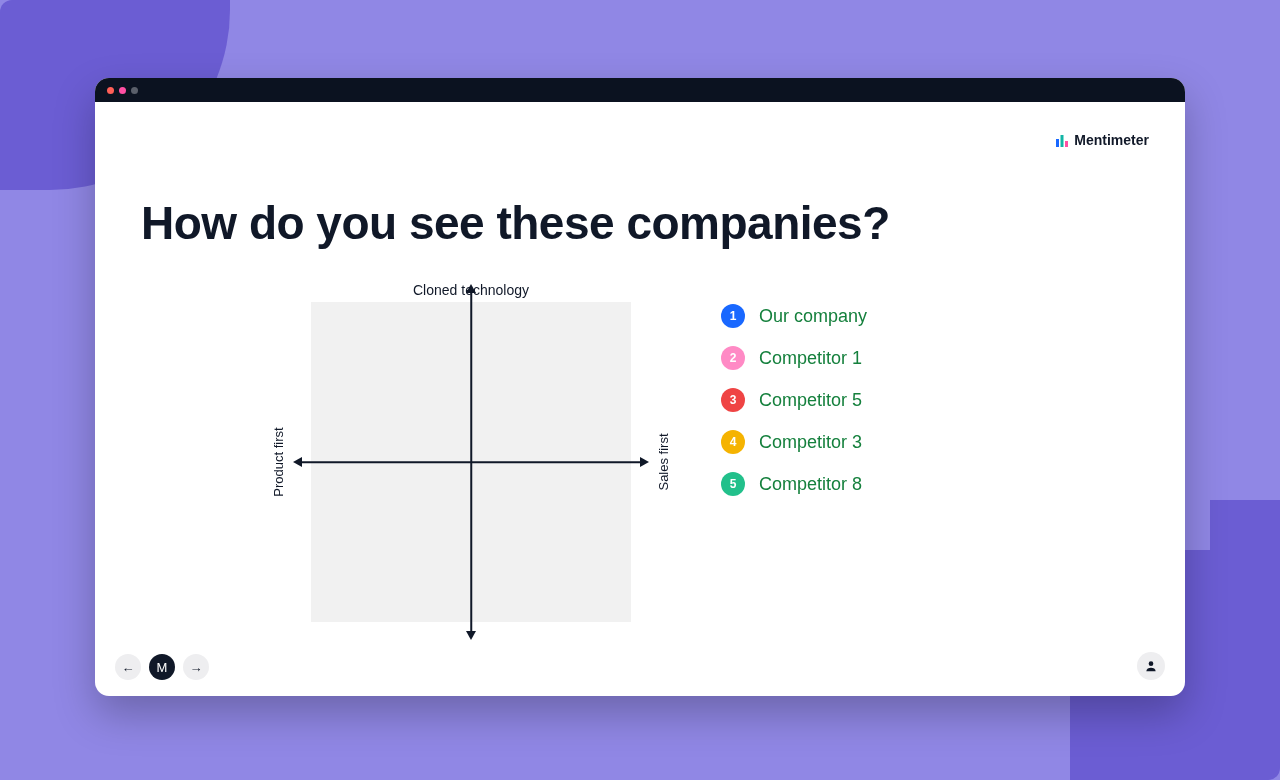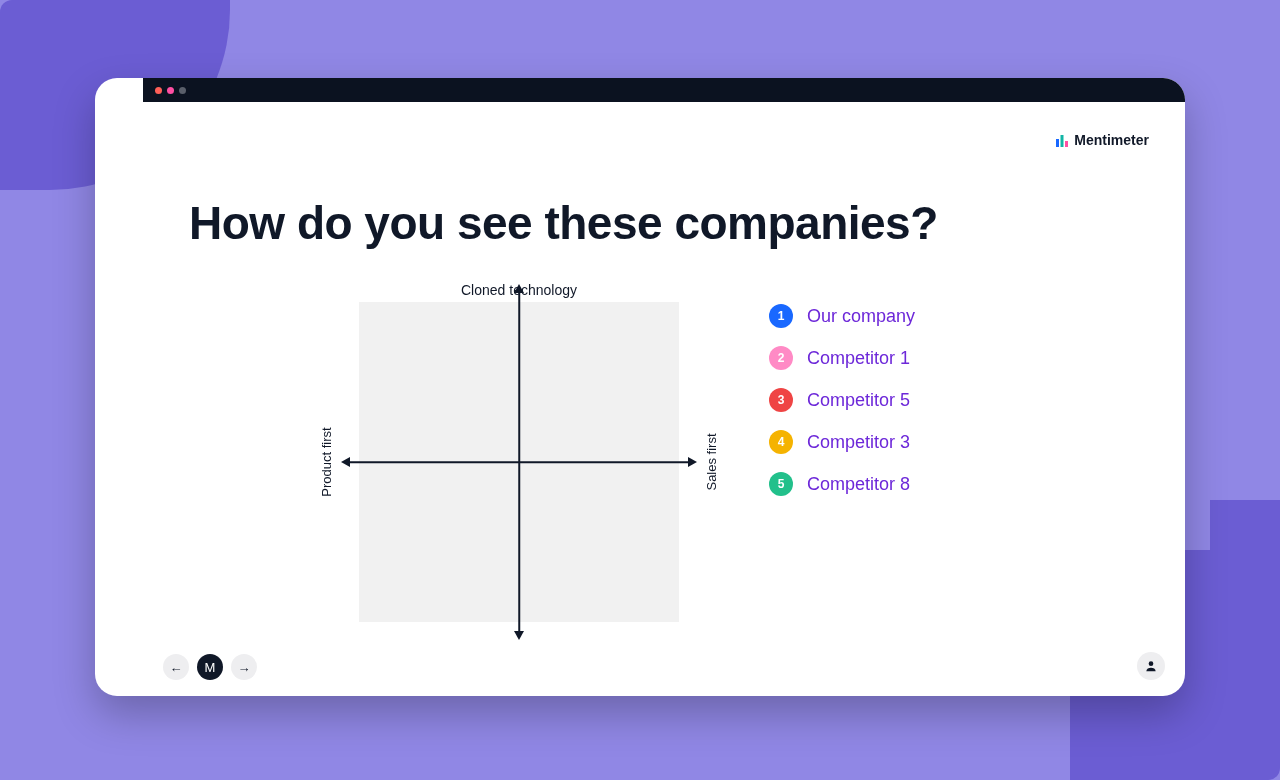--- a/index.html
+++ b/index.html
@@ -39,26 +39,25 @@
     left: -70px; bottom: 0;
     width: 70px; height: 120px;
     background: #6b5dd3;
   }
 
   .window {
     position: absolute;
     left: 95px; top: 78px;
     width: 1090px; height: 618px;
     background: #fff;
-    border-radius: 22px;
+    border-radius: 14px;
     box-shadow: 0 18px 40px rgba(0,0,0,0.25);
     overflow: hidden;
     display: flex;
     flex-direction: column;
-    padding-left: 48px;
   }
   .titlebar {
     height: 24px;
     background: #0b1220;
     display: flex;
     align-items: center;
     padding-left: 12px;
     gap: 5px;
   }
   .dot { width: 7px; height: 7px; border-radius: 50%; }
@@ -159,21 +158,21 @@
     border-radius: 50%;
     color: #fff;
     font-size: 12px;
     font-weight: 600;
     display: flex;
     align-items: center;
     justify-content: center;
   }
   .legend-label {
     font-size: 18px;
-    color: #6d28d9;
+    color: #15803d;
   }
 
   .footer {
     position: absolute;
     left: 20px; bottom: 16px;
     display: flex;
     gap: 8px;
   }
   .footer-btn {
     width: 26px; height: 26px;

